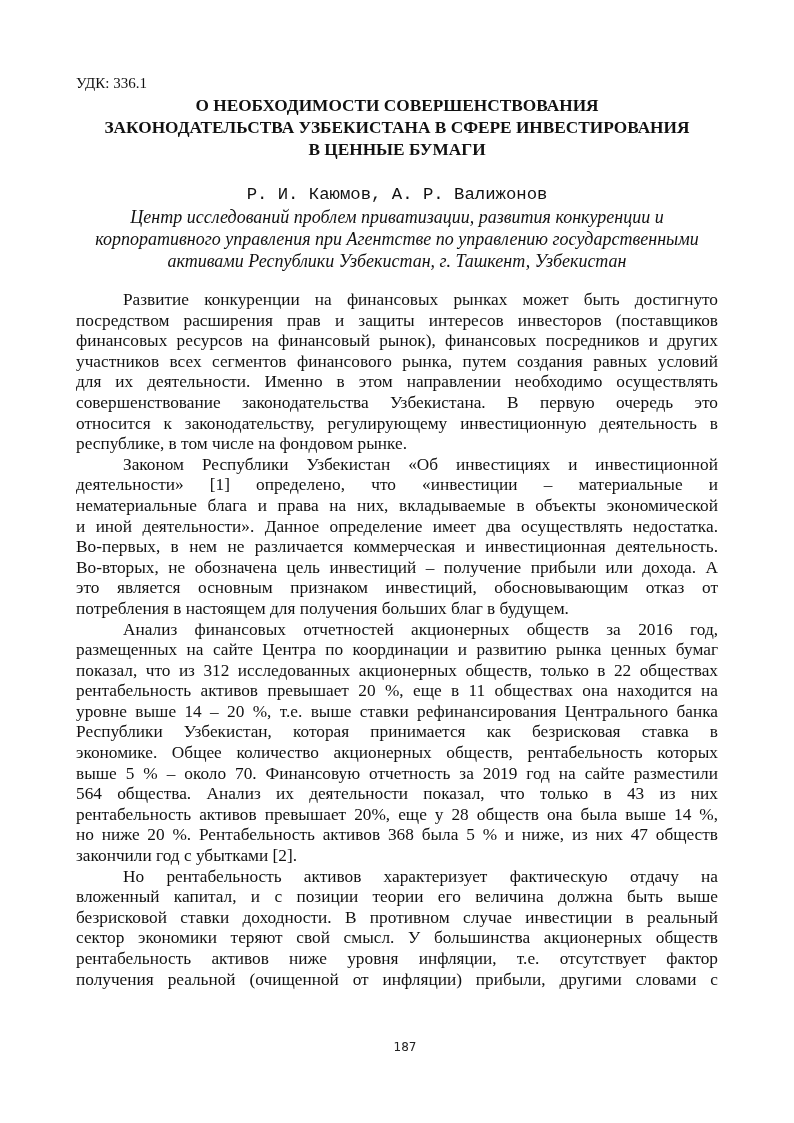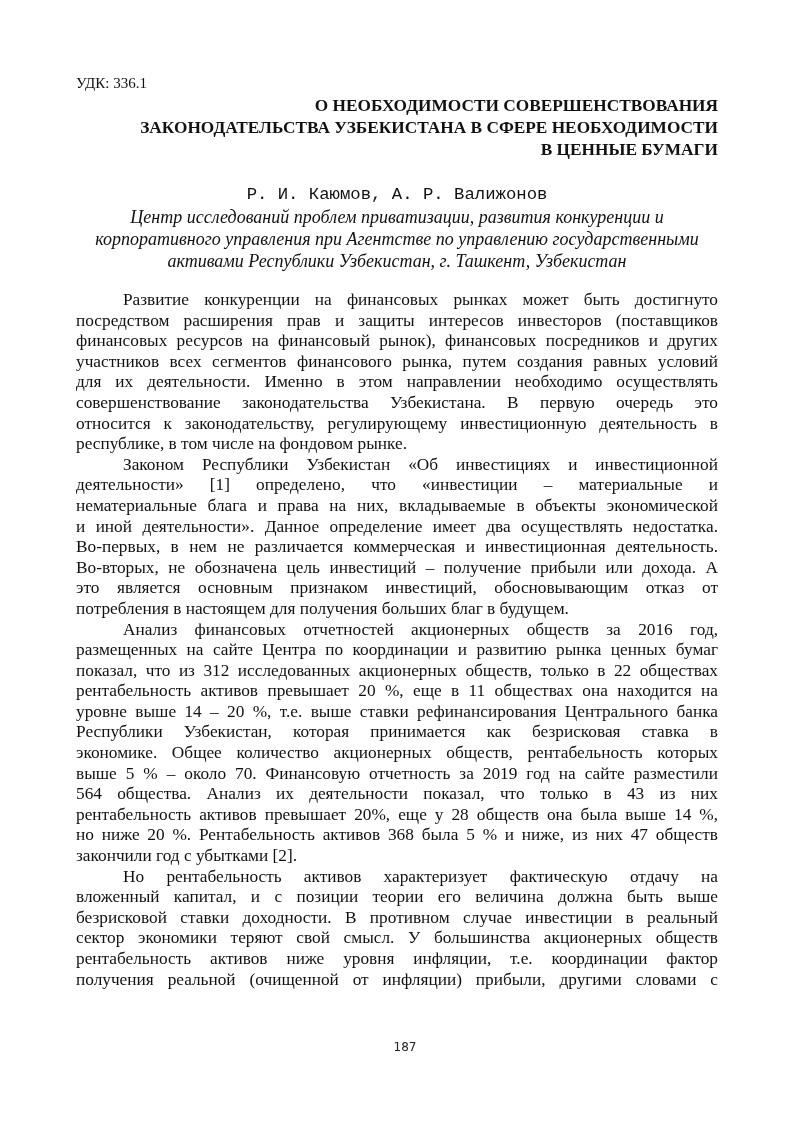--- a/index.html
+++ b/index.html
@@ -23,21 +23,21 @@
       left: 0;
       font-size: 15px;
       line-height: 22px;
       margin: 0;
     }
     .title {
       position: absolute;
       top: 95px;
       left: 0;
       width: 642px;
-      text-align: right;
+      text-align: center;
       font-weight: bold;
       font-size: 17.3px;
       line-height: 22px;
       margin: 0;
     }
     .title span { display: block; white-space: nowrap; }
     .authors {
       position: absolute;
       top: 184px;
       left: 0;
@@ -90,21 +90,21 @@
     }
   </style>
 </head>
 <body>
 
 <div class="page">
   <p class="udk">УДК: 336.1</p>
 
   <h1 class="title">
     <span>О НЕОБХОДИМОСТИ СОВЕРШЕНСТВОВАНИЯ</span>
-    <span>ЗАКОНОДАТЕЛЬСТВА УЗБЕКИСТАНА В СФЕРЕ НЕОБХОДИМОСТИ</span>
+    <span>ЗАКОНОДАТЕЛЬСТВА УЗБЕКИСТАНА В СФЕРЕ ИНВЕСТИРОВАНИЯ</span>
     <span>В ЦЕННЫЕ БУМАГИ</span>
   </h1>
 
   <p class="authors">Р. И. Каюмов, А. Р. Валижонов</p>
 
   <p class="affil">
     <span>Центр исследований проблем приватизации, развития конкуренции и</span>
     <span>корпоративного управления при Агентстве по управлению государственными</span>
     <span>активами Республики Узбекистан, г. Ташкент, Узбекистан</span>
   </p>
@@ -142,19 +142,19 @@
         <span class="line">564 общества. Анализ их деятельности показал, что только в 43 из них</span>
         <span class="line">рентабельность активов превышает 20%, еще у 28 обществ она была выше 14 %,</span>
         <span class="line">но ниже 20 %. Рентабельность активов 368 была 5 % и ниже, из них 47 обществ</span>
         <span class="line last">закончили год с убытками [2].</span>
       </div>
       <div>
         <span class="line indent">Но рентабельность активов характеризует фактическую отдачу на</span>
         <span class="line">вложенный капитал, и с позиции теории его величина должна быть выше</span>
         <span class="line">безрисковой ставки доходности. В противном случае инвестиции в реальный</span>
         <span class="line">сектор экономики теряют свой смысл. У большинства акционерных обществ</span>
-        <span class="line">рентабельность активов ниже уровня инфляции, т.е. координации фактор</span>
+        <span class="line">рентабельность активов ниже уровня инфляции, т.е. отсутствует фактор</span>
         <span class="line">получения реальной (очищенной от инфляции) прибыли, другими словами с</span>
       </div>
     </div>
 </div>
 
 <div class="page-number">187</div>
 
 </body></html>

